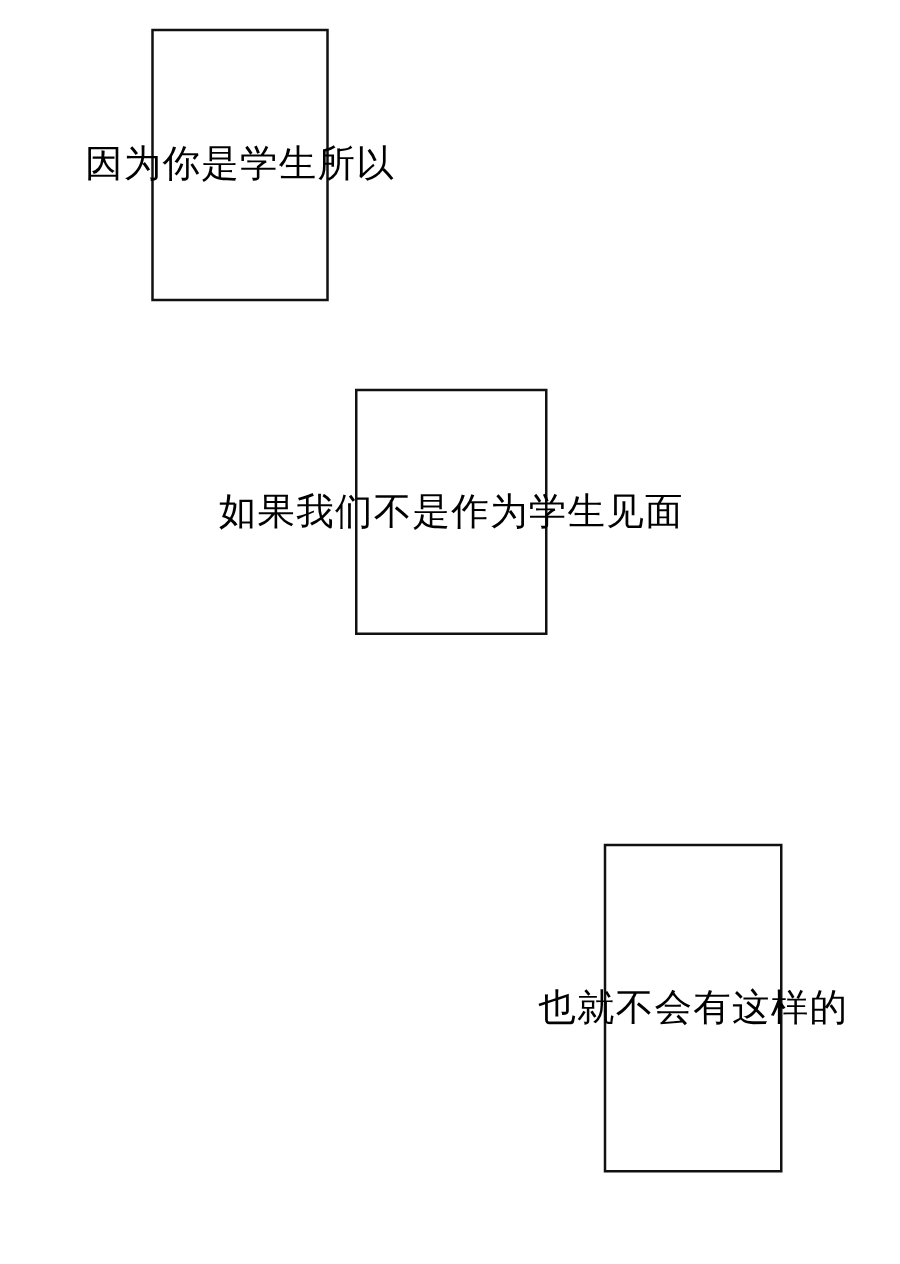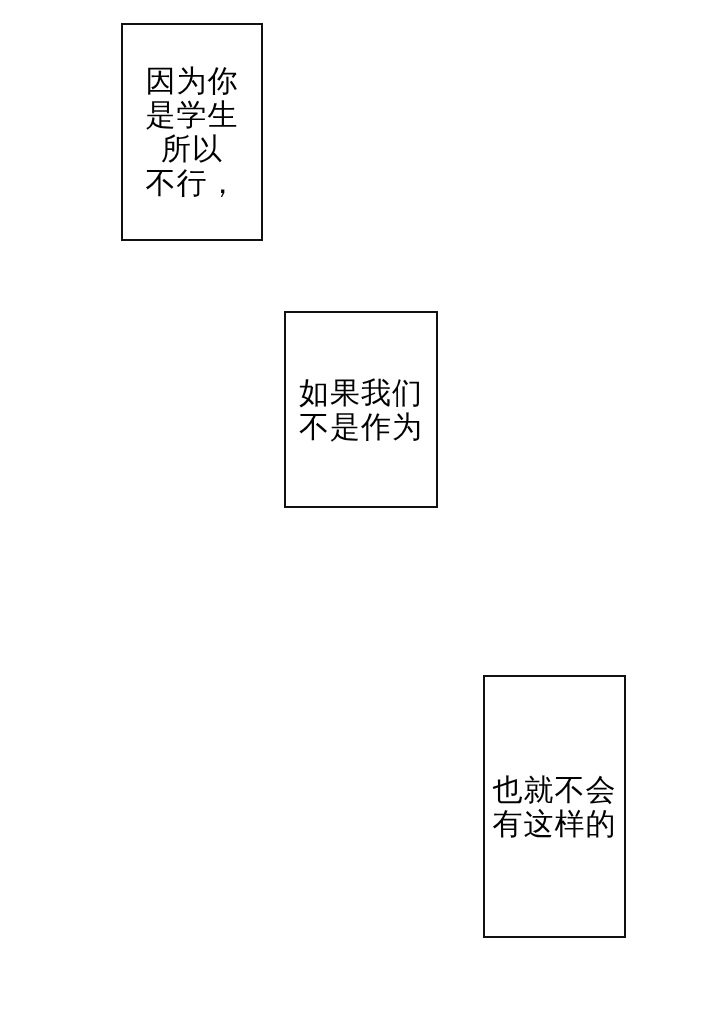--- a/index.html
+++ b/index.html
@@ -23,21 +23,20 @@
     position: absolute;
     box-sizing: border-box;
     background: #ffffff;
     border: 2px solid #111111;
     display: flex;
     align-items: center;
     justify-content: center;
   }
   .bubble-text {
     display: flex;
-    flex-direction: column;
     align-items: center;
     justify-content: center;
     text-align: center;
     color: #000000;
     font-size: 30px;
     line-height: 34px;
     font-weight: 500;
     letter-spacing: 1px;
   }
   .line {
@@ -66,28 +65,28 @@
 </head>
 <body>
 
 <div class="comic-page">
 
   <div class="bubble bubble-1">
     <div class="bubble-text">
       <span class="line">因为你</span>
       <span class="line">是学生</span>
       <span class="line">所以</span>
-      <span class="line">不行，</span>
     </div>
   </div>
 
   <div class="bubble bubble-2">
     <div class="bubble-text">
       <span class="line">如果我们</span>
       <span class="line">不是作为</span>
+      <span class="line">学生见面</span>
     </div>
   </div>
 
   <div class="bubble bubble-3">
     <div class="bubble-text">
       <span class="line">也就不会</span>
       <span class="line">有这样的</span>
     </div>
   </div>
 

